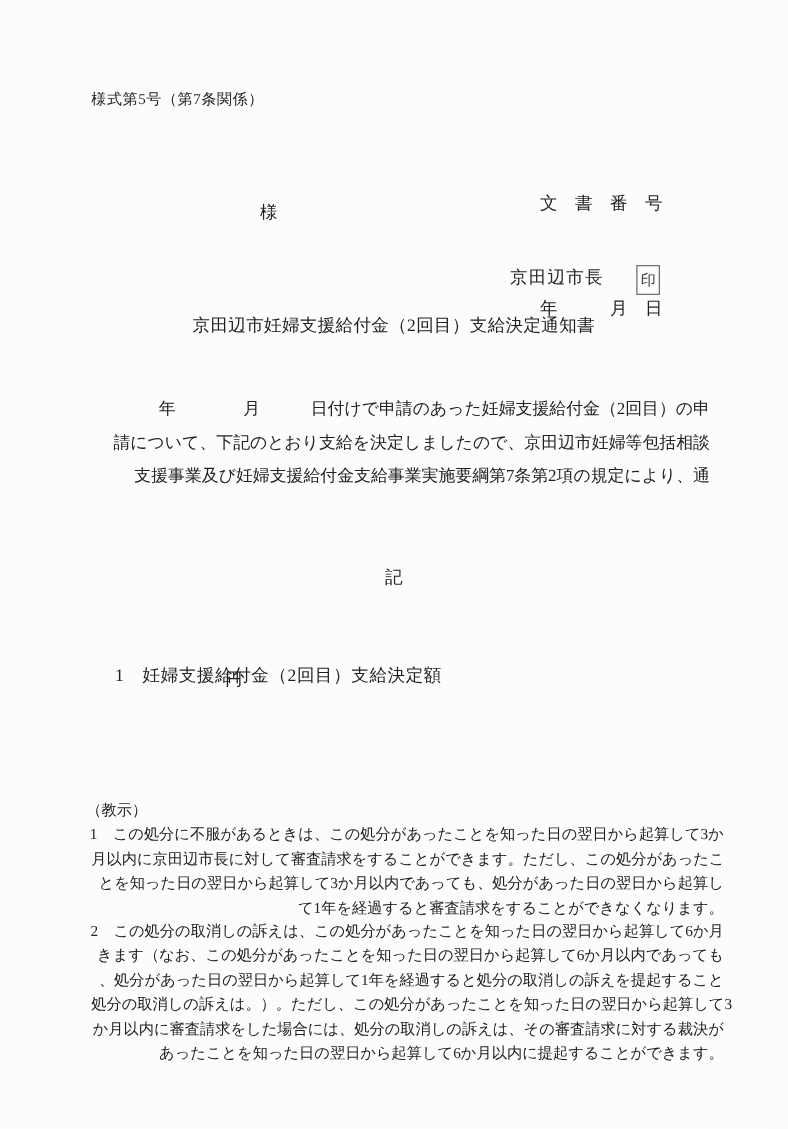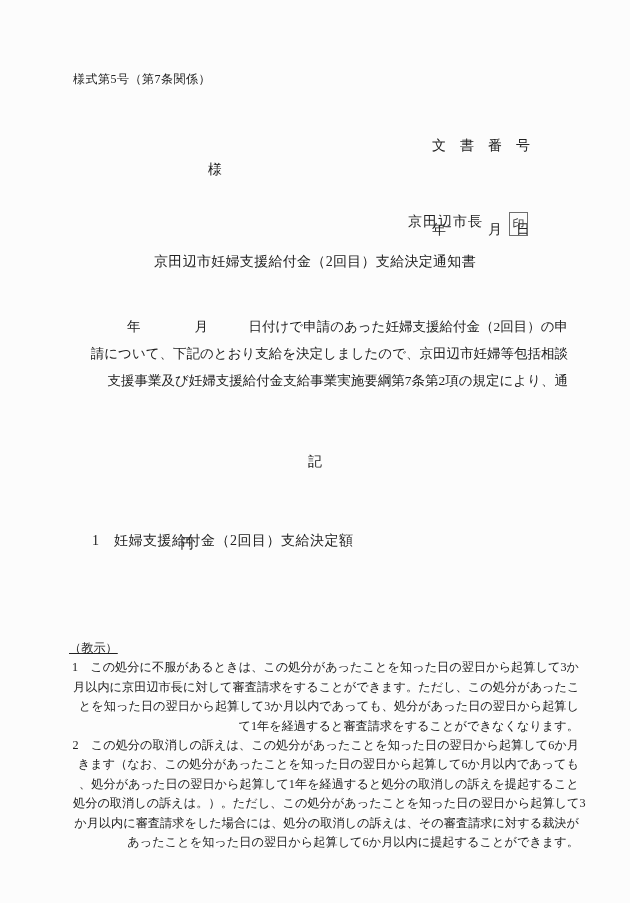--- a/index.html
+++ b/index.html
@@ -20,21 +20,21 @@
     position: absolute;
     left: 73px;
     top: 51px;
     font-size: 12px;
     letter-spacing: 0.5px;
     margin-top: 20px;
   }
   .header-right {
     position: absolute;
     right: 100px;
-    top: 76px;
+    top: 94px;
     text-align: left;
     font-size: 14px;
     line-height: 28px;
     white-space: pre;
   }
   .addressee {
     position: absolute;
     left: 208px;
     top: 161px;
     font-size: 14px;
@@ -104,21 +104,20 @@
   .kyoji {
     position: absolute;
     left: 73px;
     top: 639px;
     width: 506px;
     font-size: 12.2px;
     line-height: 19.4px;
   }
   .kyoji-heading {
     margin-left: -4px;
-    text-decoration: underline;
   }
   .kyoji-item .line:first-child {
     text-indent: -12.2px;
   }
   .line {
     white-space: pre;
     text-align: right;
   }
 </style>
 </head>

